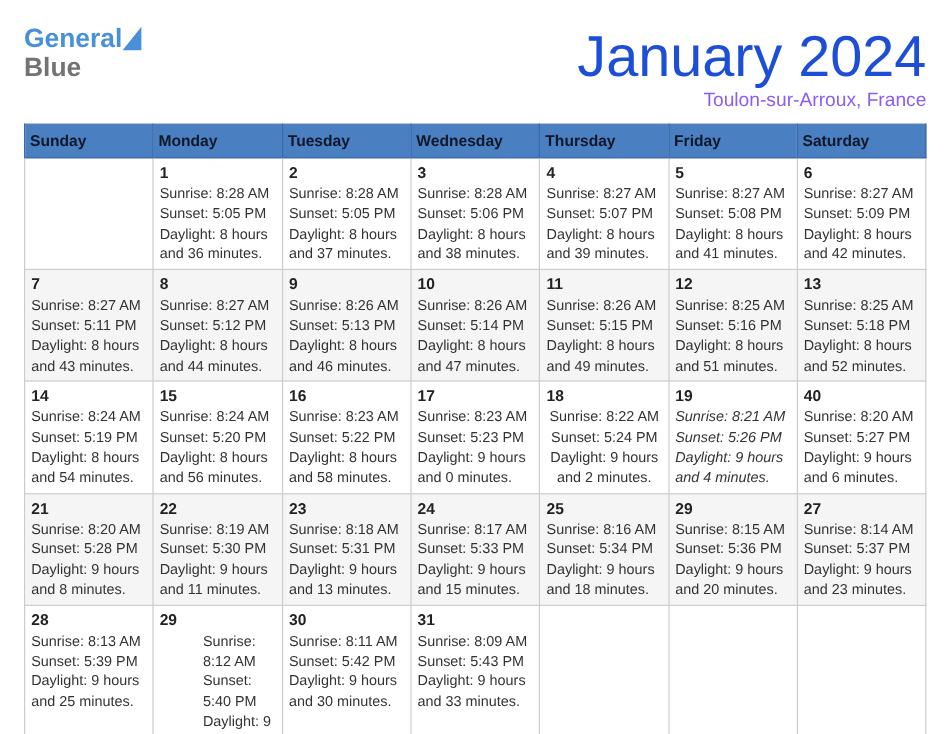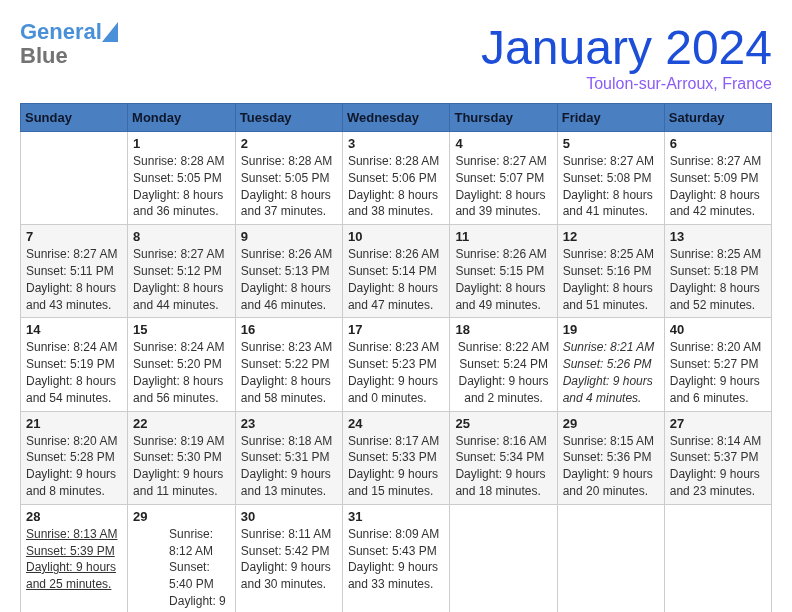--- a/index.html
+++ b/index.html
@@ -313,21 +313,21 @@
           <span class="day-number">27</span>
           <div class="day-info" style="white-space: pre-line;">Sunrise: 8:14 AM
 Sunset: 5:37 PM
 Daylight: 9 hours
 and 23 minutes.</div>
         </td>
       </tr>
       <tr>
         <td>
           <span class="day-number">28</span>
-          <div class="day-info" style="white-space: pre-line; text-decoration: underline;">Sunrise: 8:13 AM
+          <div class="day-info" style="white-space: pre-line;">Sunrise: 8:13 AM
 Sunset: 5:39 PM
 Daylight: 9 hours
 and 25 minutes.</div>
         </td>
         <td>
           <span class="day-number">29</span>
           <div class="day-info" style="white-space: pre-line; margin-left: 36px;">Sunrise: 8:12 AM
 Sunset: 5:40 PM
 Daylight: 9 hours
 and 28 minutes.</div>

